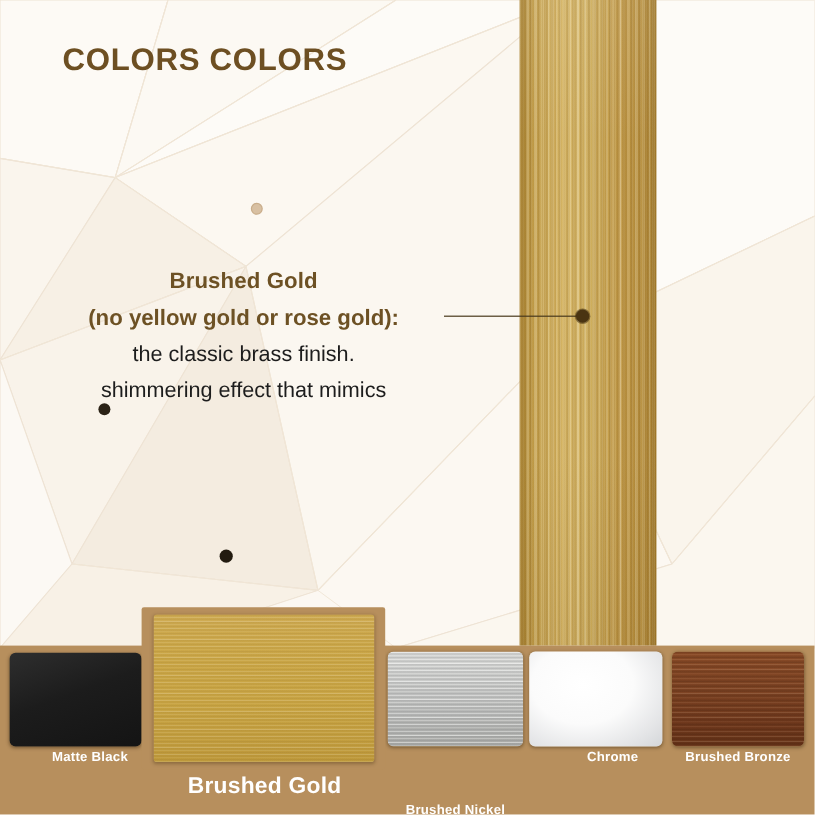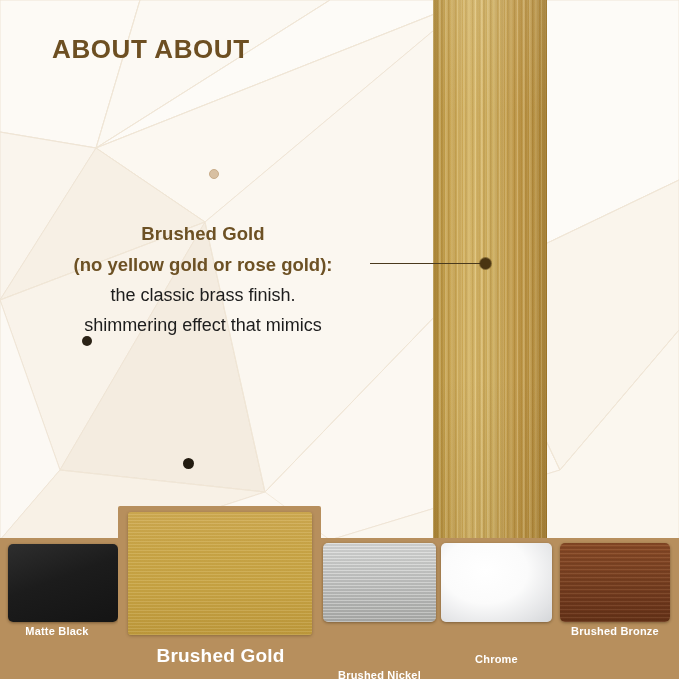--- a/index.html
+++ b/index.html
@@ -205,21 +205,21 @@
     letter-spacing: 0.2px;
     white-space: nowrap;
   }
 
   #sw-matte-black {
     left: 8px; top: 544px;
     width: 110px; height: 78px;
     background: linear-gradient(160deg, #2e2e2e 0%, #1c1c1c 45%, #141414 100%);
     box-shadow: 0 1px 3px rgba(40,25,5,0.45);
   }
-  #cap-matte-black { left: 2px; width: 110px; }
+  #cap-matte-black { left: 20px; width: 110px; }
 
   #sw-brushed-nickel {
     left: 323px; top: 543px;
     width: 113px; height: 79px;
     background:
       repeating-linear-gradient(0deg,
         rgba(255,255,255,0.55) 0px,
         rgba(255,255,255,0.00) 1px,
         rgba(110,110,115,0.22) 2px,
         rgba(255,255,255,0.00) 3px),
@@ -228,21 +228,21 @@
   }
   #cap-brushed-nickel { left: 312px; width: 135px; margin-top: 44px; }
 
   #sw-chrome {
     left: 441px; top: 543px;
     width: 111px; height: 79px;
     background:
       radial-gradient(ellipse at 40% 35%, #ffffff 0%, #fbfbfb 45%, #e3e4e6 80%, #d4d6d9 100%);
     box-shadow: 0 1px 3px rgba(40,25,5,0.40);
   }
-  #cap-chrome { left: 441px; width: 111px; margin-top: 28px; }
+  #cap-chrome { left: 455px; width: 111px; }
 
   #sw-brushed-bronze {
     left: 560px; top: 543px;
     width: 110px; height: 79px;
     background:
       repeating-linear-gradient(0deg,
         rgba(255,225,190,0.16) 0px,
         rgba(255,225,190,0.00) 1px,
         rgba(50,22,8,0.22) 2px,
         rgba(255,255,255,0.00) 4px),
@@ -287,21 +287,21 @@
       <line x1="679" y1="180" x2="470" y2="280"></line>
       <line x1="679" y1="330" x2="560" y2="470"></line>
       <line x1="265" y1="492" x2="330" y2="540"></line>
       <line x1="140" y1="0" x2="96" y2="148"></line>
       <line x1="330" y1="0" x2="96" y2="148"></line>
     </g>
   </svg>
 
   <div id="gold-bar"></div>
 
-  <div id="page-title">ABOUT ABOUT</div>
+  <div id="page-title">COLORS COLORS</div>
 
   <div id="callout">
     <div class="hl l1">Brushed Gold</div>
     <div class="hl l2">(no yellow gold or rose gold):</div>
     <div class="body">the classic brass finish.</div>
     <div class="body">shimmering effect that mimics</div>
   </div>
 
   <div id="leader-line"></div>
   <div class="marker-dot" id="dot-gold-end"></div>

